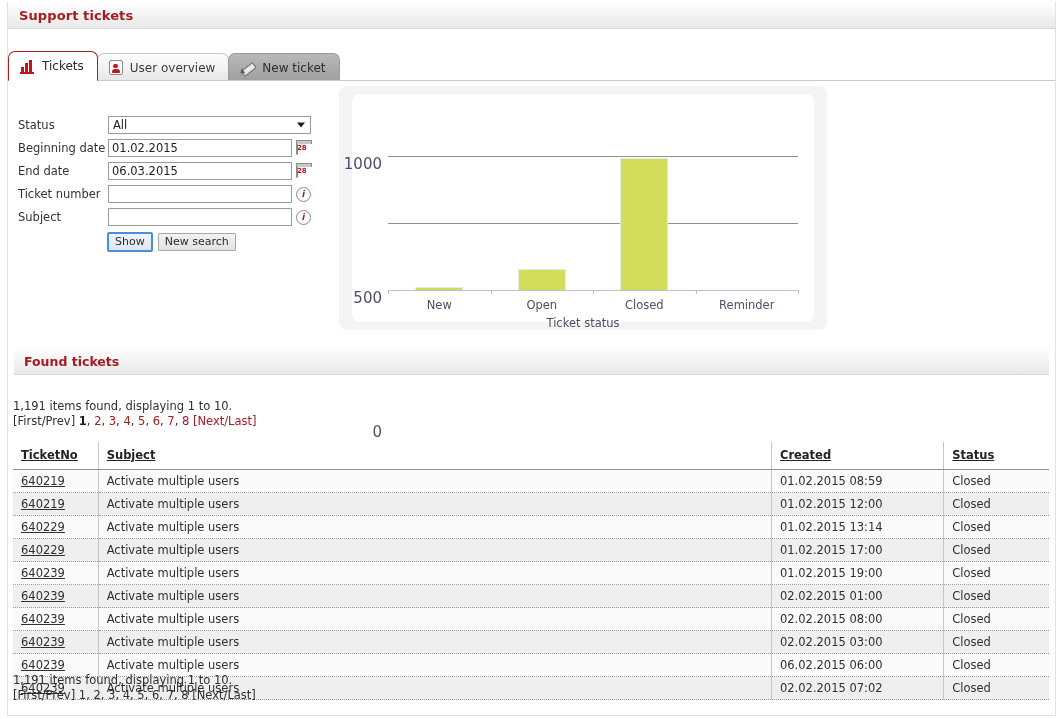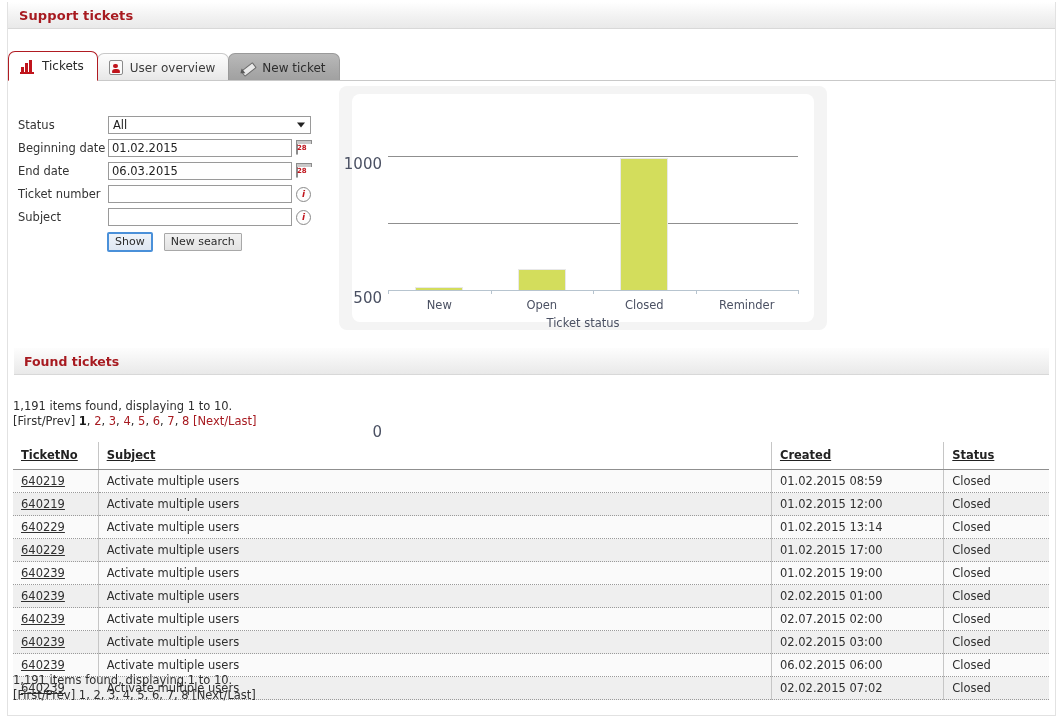--- a/index.html
+++ b/index.html
@@ -146,21 +146,21 @@
   }
 
   .info {
     width: 15px; height: 15px; border-radius: 50%;
     border: 1.6px solid #8a8a8a; background: #fdfdfd;
     display: flex; align-items: center; justify-content: center;
     font-size: 9px; font-weight: bold; font-style: italic; color: #c0141c;
     line-height: 1;
   }
 
-  .btnrow { display: flex; align-items: center; gap: 12px; margin-top: 5px; padding-left: 90px; }
+  .btnrow { display: flex; align-items: center; gap: 6px; margin-top: 5px; padding-left: 90px; }
   .btn {
     background: linear-gradient(to bottom, #f2f2f2, #e2e2e2);
     border: 1px solid #a8a8a8;
     font-size: 11px; color: #2b2b2b;
     padding: 1px 6px 2px 6px; cursor: pointer; border-radius: 1px;
     font-family: "DejaVu Sans", "Liberation Sans", sans-serif;
   }
   .btn.focus {
     outline: 2px solid #4a90d9; outline-offset: -1px;
     background: linear-gradient(to bottom, #eef3fa, #dfe7f2);
@@ -441,21 +441,21 @@
         </tr>
         <tr class="even">
           <td class="col-no"><a>640239</a></td>
           <td class="col-sub">Activate multiple users</td>
           <td class="col-cre">02.02.2015 01:00</td>
           <td class="col-sta">Closed</td>
         </tr>
         <tr class="odd">
           <td class="col-no"><a>640239</a></td>
           <td class="col-sub">Activate multiple users</td>
-          <td class="col-cre">02.07.2015 02:00</td>
+          <td class="col-cre">02.02.2015 08:00</td>
           <td class="col-sta">Closed</td>
         </tr>
         <tr class="even">
           <td class="col-no"><a>640239</a></td>
           <td class="col-sub">Activate multiple users</td>
           <td class="col-cre">02.02.2015 03:00</td>
           <td class="col-sta">Closed</td>
         </tr>
         <tr class="odd">
           <td class="col-no"><a>640239</a></td>

